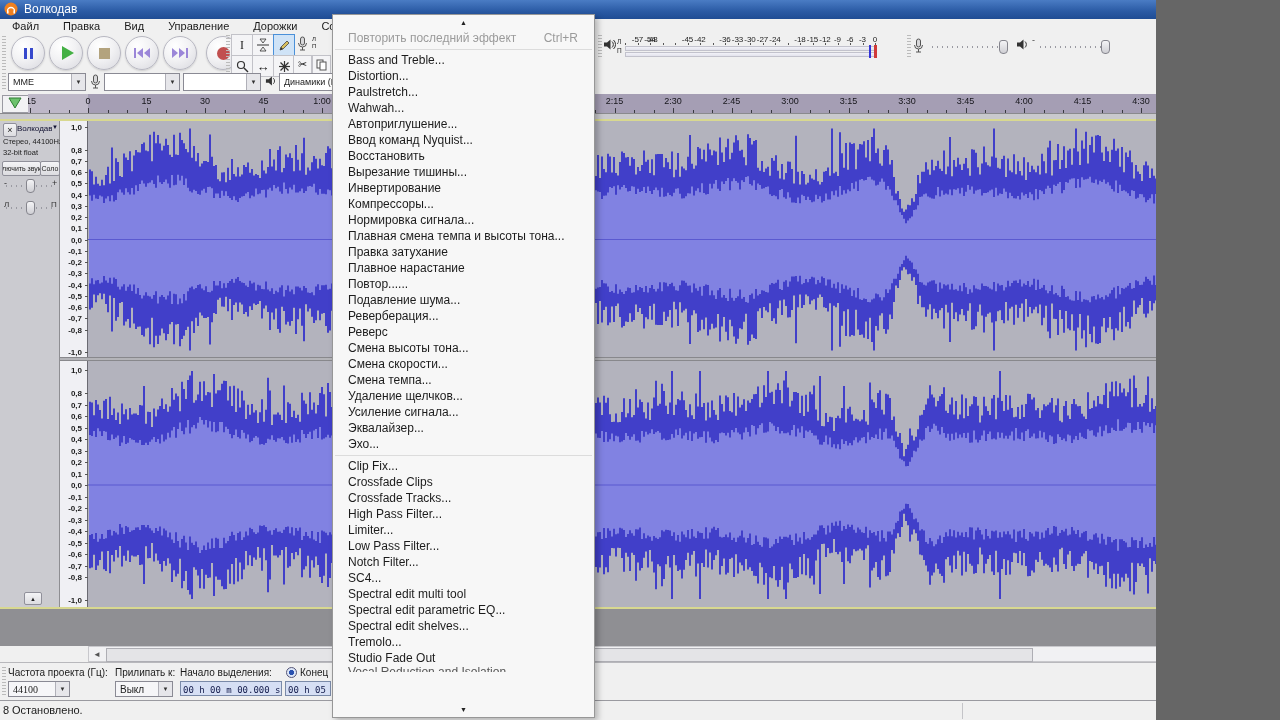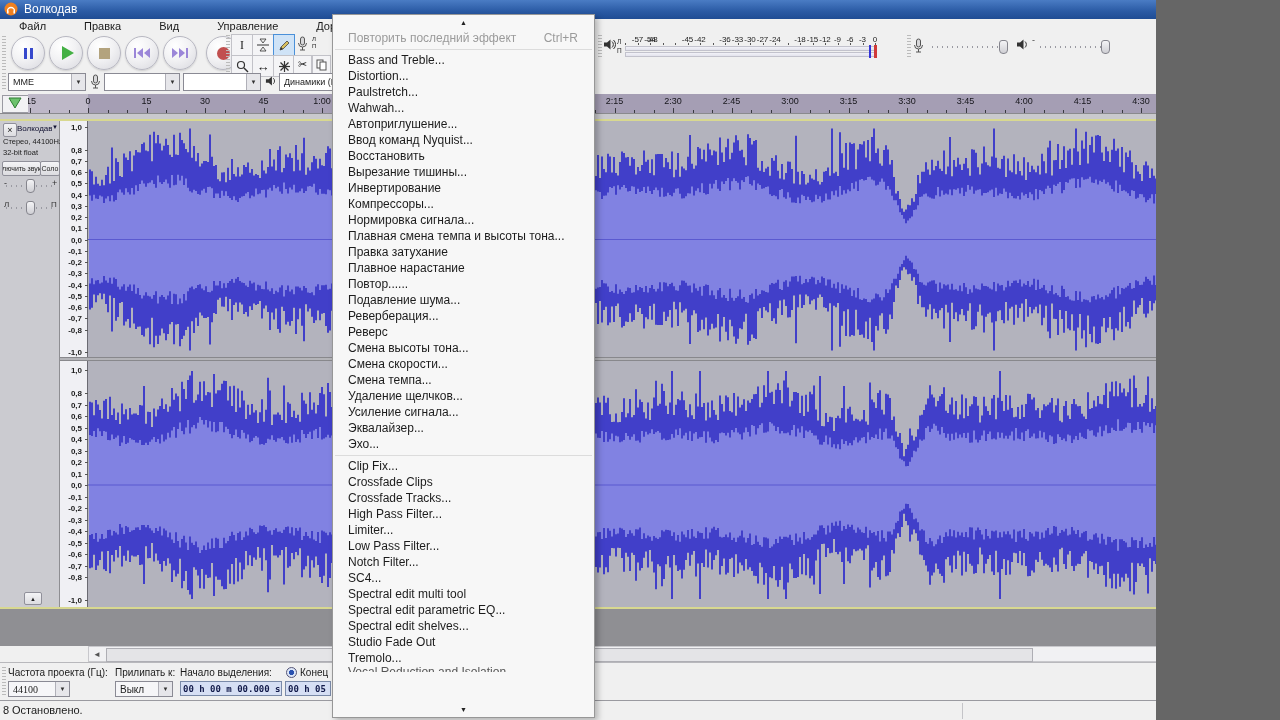--- a/index.html
+++ b/index.html
@@ -13,21 +13,21 @@
   #titlebar .ticon{left:4px;top:2px;width:14px;height:14px;}
   #titlebar .ttext{left:24px;top:2px;font-size:12px;}
   .winbtn{top:0;height:15px;border:1px solid #5a6a80;border-top:none;
     background:linear-gradient(#eef3fa,#c6d2e2 50%,#aebdd2);
     color:#384a60;font-size:10px;text-align:center;line-height:14px;
     border-radius:0 0 3px 3px;}
   #btn-close{background:linear-gradient(#e8a398,#cf6a55 45%,#b03a28);color:#fff;font-weight:bold;}
   
   #menubar{left:0;top:19px;width:1280px;height:15px;background:#f0f0f0;
     border-bottom:1px solid #e0e0e0;display:flex;align-items:center;font-size:11px;color:#1a1a1a;}
-  .menu-top-item{padding:1px 19px;height:13px;line-height:13px;}
+  .menu-top-item{padding:1px 12px;height:13px;line-height:13px;}
   .menu-top-item.active{border:1px solid #7a8a9a;background:#dde6f2;padding:0 7px;}
   
   #toolzone{left:0;top:34px;width:1280px;height:59px;background:#f0f0f0;}
   .grip{width:4px;background:repeating-linear-gradient(180deg,#bbb 0 1px,transparent 1px 3px);}
   .tbtn{border-radius:50%;width:32px;height:32px;border:1px solid #b8b8c2;
     background:radial-gradient(circle at 35% 28%,#ffffff 0%,#f2f2f4 45%,#d8d8de 100%);
     box-shadow:0 1px 2px rgba(0,0,0,.15);display:flex;align-items:center;justify-content:center;}
   .toolbtn{width:20px;height:20px;border:1px solid #c2c2c8;background:#f4f4f6;
     display:flex;align-items:center;justify-content:center;font-size:12px;color:#222;}
   .toolbtn.sel{border:1px solid #4a90d9;background:#cfe3f7;}
@@ -65,22 +65,22 @@
   #vscroll{left:1263px;top:113px;width:17px;height:549px;background:#f1f1f3;border-left:1px solid #c8c8cc;box-sizing:border-box;}
   #vthumb{left:1px;top:5px;width:14px;height:530px;background:#e4e4e7;border:1px solid #aeaeb4;box-sizing:border-box;}
   #vgrip{left:4px;top:265px;width:7px;height:7px;background:repeating-linear-gradient(180deg,#9a9aa0 0 1px,transparent 1px 3px);}
   #hscroll{left:88px;top:646px;width:1174px;height:16px;background:#f1f1f3;border:1px solid #c8c8cc;box-sizing:border-box;}
   .sb-btn{background:#f1f1f3;color:#555;font-size:8px;display:flex;align-items:center;justify-content:center;}
   #hthumb{left:17px;top:1px;width:925px;height:12px;background:#e4e4e7;border:1px solid #aeaeb4;}
   
   #seltb{left:0;top:662px;width:1280px;height:38px;background:#f0f0f0;border-top:1px solid #b8b8bc;box-sizing:border-box;}
   .sel-label{font-size:10px;color:#1a1a1a;}
   .timefield{background:#d6dff4;border:1px solid #7a8aa8;color:#121a4a;
-     font-family:"DejaVu Sans Mono",monospace;font-size:9px;font-weight:bold;
-     display:flex;align-items:center;padding:0 2px;height:15px;box-sizing:border-box;overflow:hidden;white-space:nowrap;}
+     font-family:"DejaVu Sans Mono",monospace;font-size:9px;font-weight:normal;
+     display:flex;align-items:flex-end;padding:0 2px;height:15px;box-sizing:border-box;overflow:hidden;white-space:nowrap;}
   
   #statusbar{left:0;top:700px;width:1280px;height:20px;background:#f0f0f0;border-top:1px solid #9a9aa0;box-sizing:border-box;font-size:11px;color:#1a1a1a;}
   
   #fx-menu{left:332px;top:14px;width:263px;height:704px;background:#f7f7f7;
      border:1px solid #979797;box-shadow:3px 3px 6px rgba(0,0,0,.25);box-sizing:border-box;
      display:flex;flex-direction:column;z-index:50;}
   .fx-scroll{height:15px;display:flex;align-items:center;justify-content:center;font-size:7px;color:#222;flex:0 0 auto;}
   #fx-items{flex:1;overflow:hidden;}
   .menu-item{height:16px;line-height:16px;padding-left:15px;padding-right:16px;font-size:12px;color:#1c1c1c;display:flex;}
   .menu-item .mi-label{flex:1;white-space:nowrap;overflow:hidden;}
@@ -680,24 +680,24 @@
         <div class="menu-item">
           <span class="mi-label">Spectral edit multi tool</span>
         </div>
         <div class="menu-item">
           <span class="mi-label">Spectral edit parametric EQ...</span>
         </div>
         <div class="menu-item">
           <span class="mi-label">Spectral edit shelves...</span>
         </div>
         <div class="menu-item">
+          <span class="mi-label">Tremolo...</span>
+        </div>
+        <div class="menu-item">
           <span class="mi-label">Studio Fade Out</span>
-        </div>
-        <div class="menu-item">
-          <span class="mi-label">Tremolo...</span>
         </div>
         <div class="menu-item partial">
           <span class="mi-label">Vocal Reduction and Isolation...</span>
         </div>
       </div>
     <div class="fx-scroll">▼</div>
   </div>
 
 </div>
 

